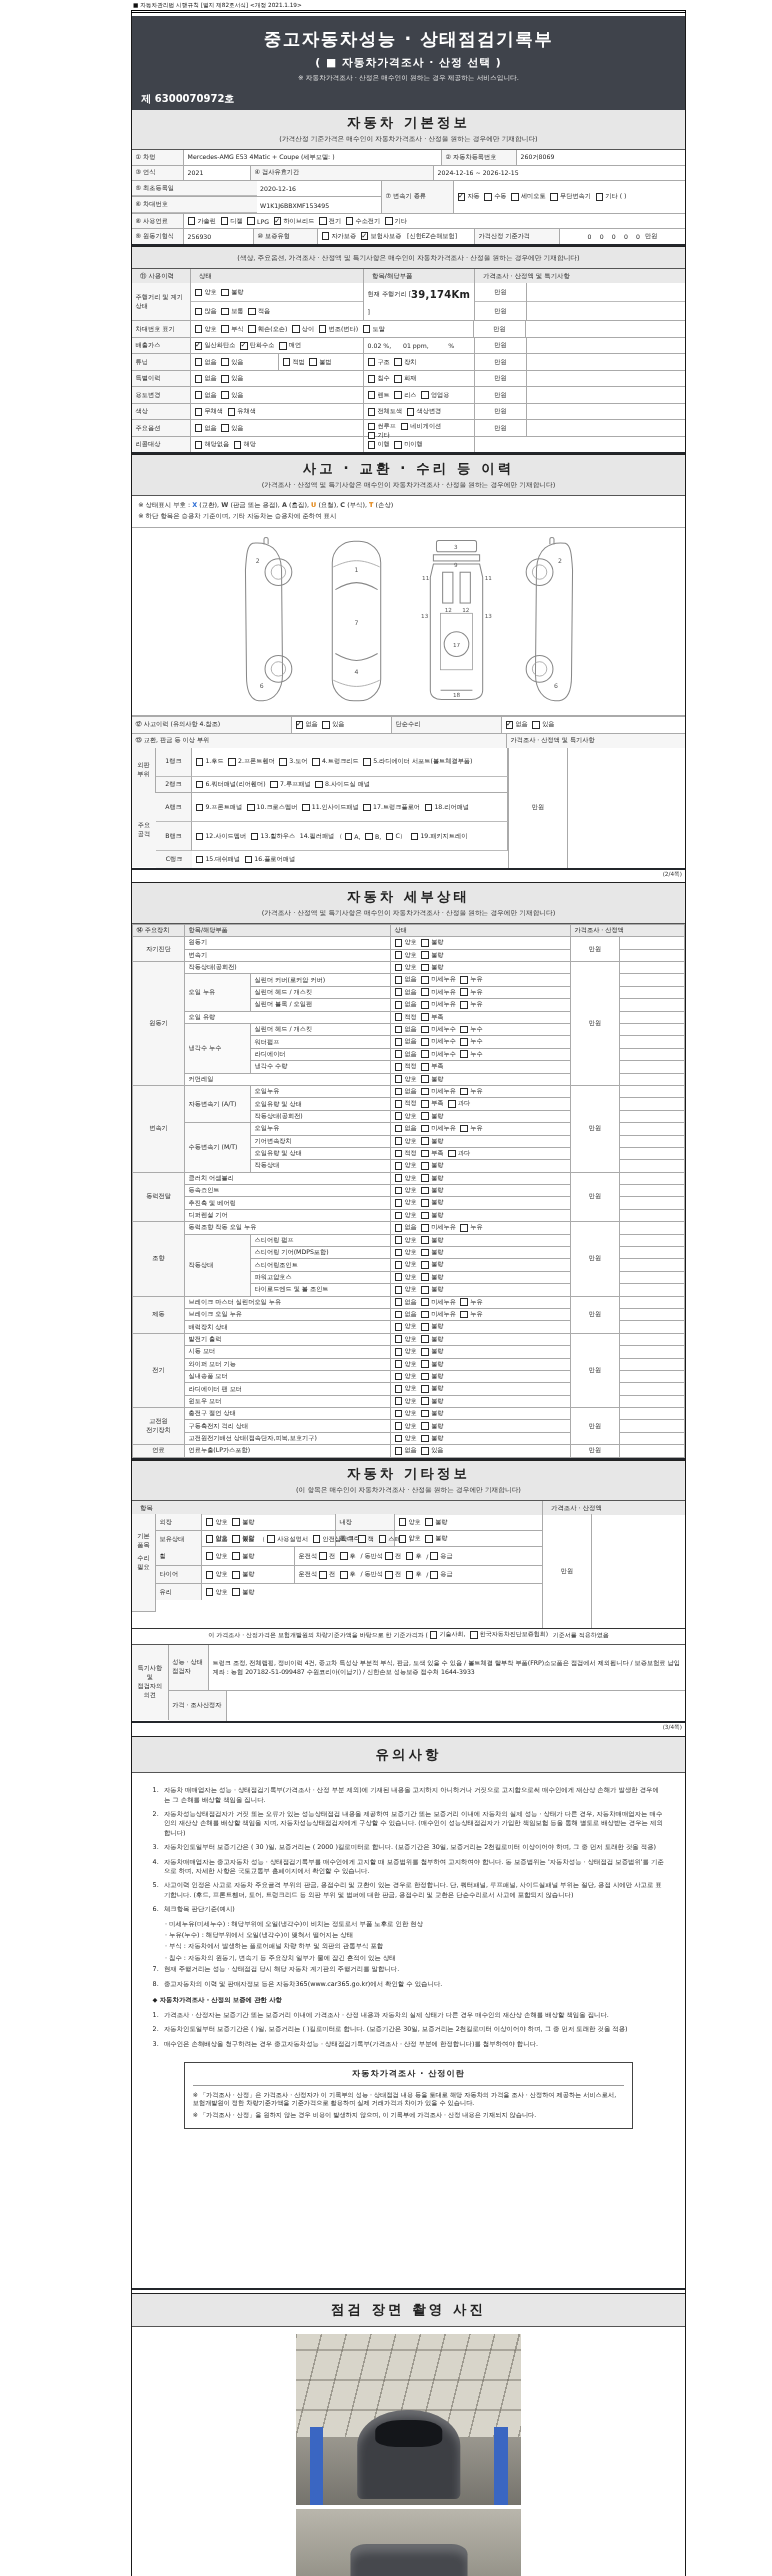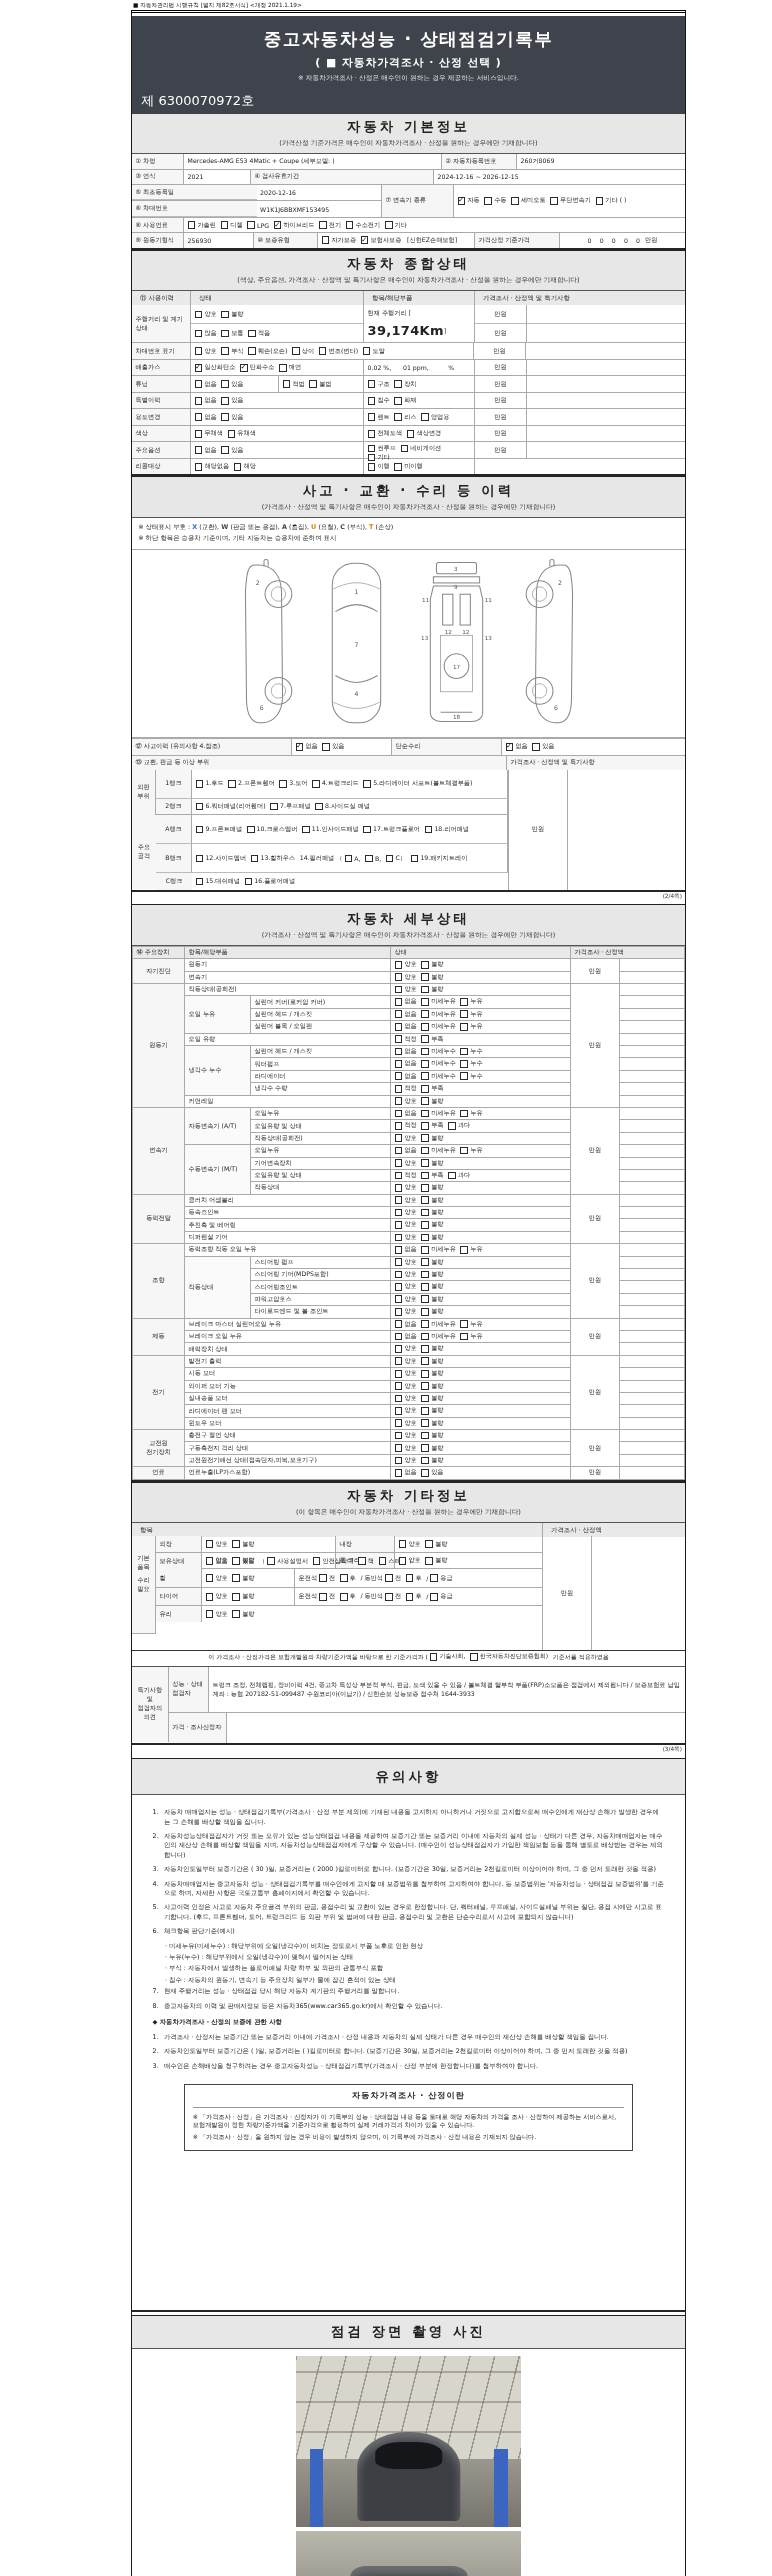--- a/index.html
+++ b/index.html
@@ -7,21 +7,21 @@
   .page{position:relative;width:773px;height:2576px;background:#fff;overflow:hidden;}
   .form-ref{position:absolute;top:1.5px;left:133px;font-size:5.7px;color:#111;}
   .sheet{position:absolute;left:131px;top:9.8px;width:555px;min-height:2563px;
          border-left:1px solid #1a1a1a;border-right:1px solid #1a1a1a;box-sizing:border-box;background:#fff;}
   .dbl{border-top:1.5px solid #000;border-bottom:0.5px solid #000;height:1px;margin:0 -1px 3.1px -1px;}
   
   .titleband{background:#3f434b;color:#fff;padding:11.3px 9.3px 4.1px 9.3px;}
   .doc-title{text-align:center;font-size:17.5px;font-weight:bold;letter-spacing:1.5px;}
   .doc-sub{text-align:center;font-size:10.8px;font-weight:bold;margin-top:5.2px;letter-spacing:1px;}
   .doc-note{text-align:center;font-size:6.7px;color:#e3e3e3;margin-top:4.1px;}
-  .doc-no{font-size:13px;font-weight:normal;margin-top:8.2px;}
+  .doc-no{font-size:10px;font-weight:bold;margin-top:8.2px;}
   
   .sec{border-top:1px solid #222;border-bottom:2.1px solid #23262b;margin-top:9.3px;}
   .band{background:#e7e7e7;text-align:center;padding:4.6px 3.1px 5.2px 3.1px;border-bottom:0.5px solid #555;}
   .band .bt{font-size:13.4px;font-weight:bold;letter-spacing:3.1px;color:#222;}
   .band .bs{font-size:6.7px;margin-top:2.6px;color:#333;}
   
   .frow{display:flex;border-bottom:0.5px solid #aaa;align-items:stretch;}
   .frow:last-child{border-bottom:0;}
   .c{border-right:0.5px solid #aaa;padding:1.5px 3.6px;font-size:6.2px;display:flex;align-items:center;box-sizing:border-box;flex-wrap:wrap;min-height:14.4px;}
   .c:last-child{border-right:0;}
@@ -78,21 +78,21 @@
                repeating-linear-gradient(0deg,rgba(120,116,106,.5) 0 2.1px,transparent 2.1px 30px),#d8d5ca;}
   .floor{position:absolute;left:0;bottom:0;right:0;height:40%;background:linear-gradient(#9a978e,#75736c);}
   .carfront{position:absolute;left:50%;transform:translateX(-50%);bottom:4%;width:46%;height:52%;
     background:#3d3f44;border-radius:48% 48% 5.2px 5.2px/40% 40% 5.2px 5.2px;box-shadow:inset 0 7.2px 9.3px rgba(255,255,255,.25);}
   .carglass{position:absolute;left:50%;transform:translateX(-50%);bottom:34%;width:30%;height:16%;background:#14161a;border-radius:40% 40% 30% 30%;}
   .lift{position:absolute;bottom:0;width:13.4px;height:46%;background:#3a66c2;}
   .lift.l{left:6%;}.lift.r{right:6%;}
   .carrear{position:absolute;left:50%;transform:translateX(-50%);bottom:8%;width:52%;height:62%;
     background:#46484d;border-radius:14% 14% 6.2px 6.2px;box-shadow:inset 0 8.2px 8.2px rgba(255,255,255,.2);}
   svg text{font-family:"DejaVu Sans",sans-serif;}
-  b.km{font-size:13px;font-weight:bold;letter-spacing:0.3px;}
+  b.km{font-size:10px;font-weight:bold;letter-spacing:0.3px;}
 </style>
 </head>
 <body>
 
 <div class="page">
   <div class="form-ref">■ 자동차관리법 시행규칙 [별지 제82호서식] &lt;개정 2021.1.19&gt;</div>
 
   <div class="sheet">
     <div class="dbl"></div>
 
@@ -206,21 +206,20 @@
           <div class="c lab" style="width:85px">가격산정 기준가격</div>
           <div class="c grow ctr">
             <span style="letter-spacing:3.1px;">0 0 0 0 0</span>&nbsp;<span>만원</span>
           </div>
         </div>
       </div>
     </section>
 
     <section class="sec" style="margin-top:0;">
       <div class="band">
-        <div class="bt">자동차 종합상태</div>
         <div class="bs">(색상, 주요옵션, 가격조사 · 산정액 및 특기사항은 매수인이 자동차가격조사 · 산정을 원하는 경우에만 기재합니다)</div>
       </div>
       <div>
         <div class="frow" style="height:13.4px;">
           <div class="c hd" style="width:59px">⑪ 사용이력</div>
           <div class="c hd" style="width:173px">상태</div>
           <div class="c hd" style="width:111px">항목/해당부품</div>
           <div class="c hd grow">가격조사 · 산정액 및 특기사항</div>
         </div>
         <div class="frow" style="height:37px;">

